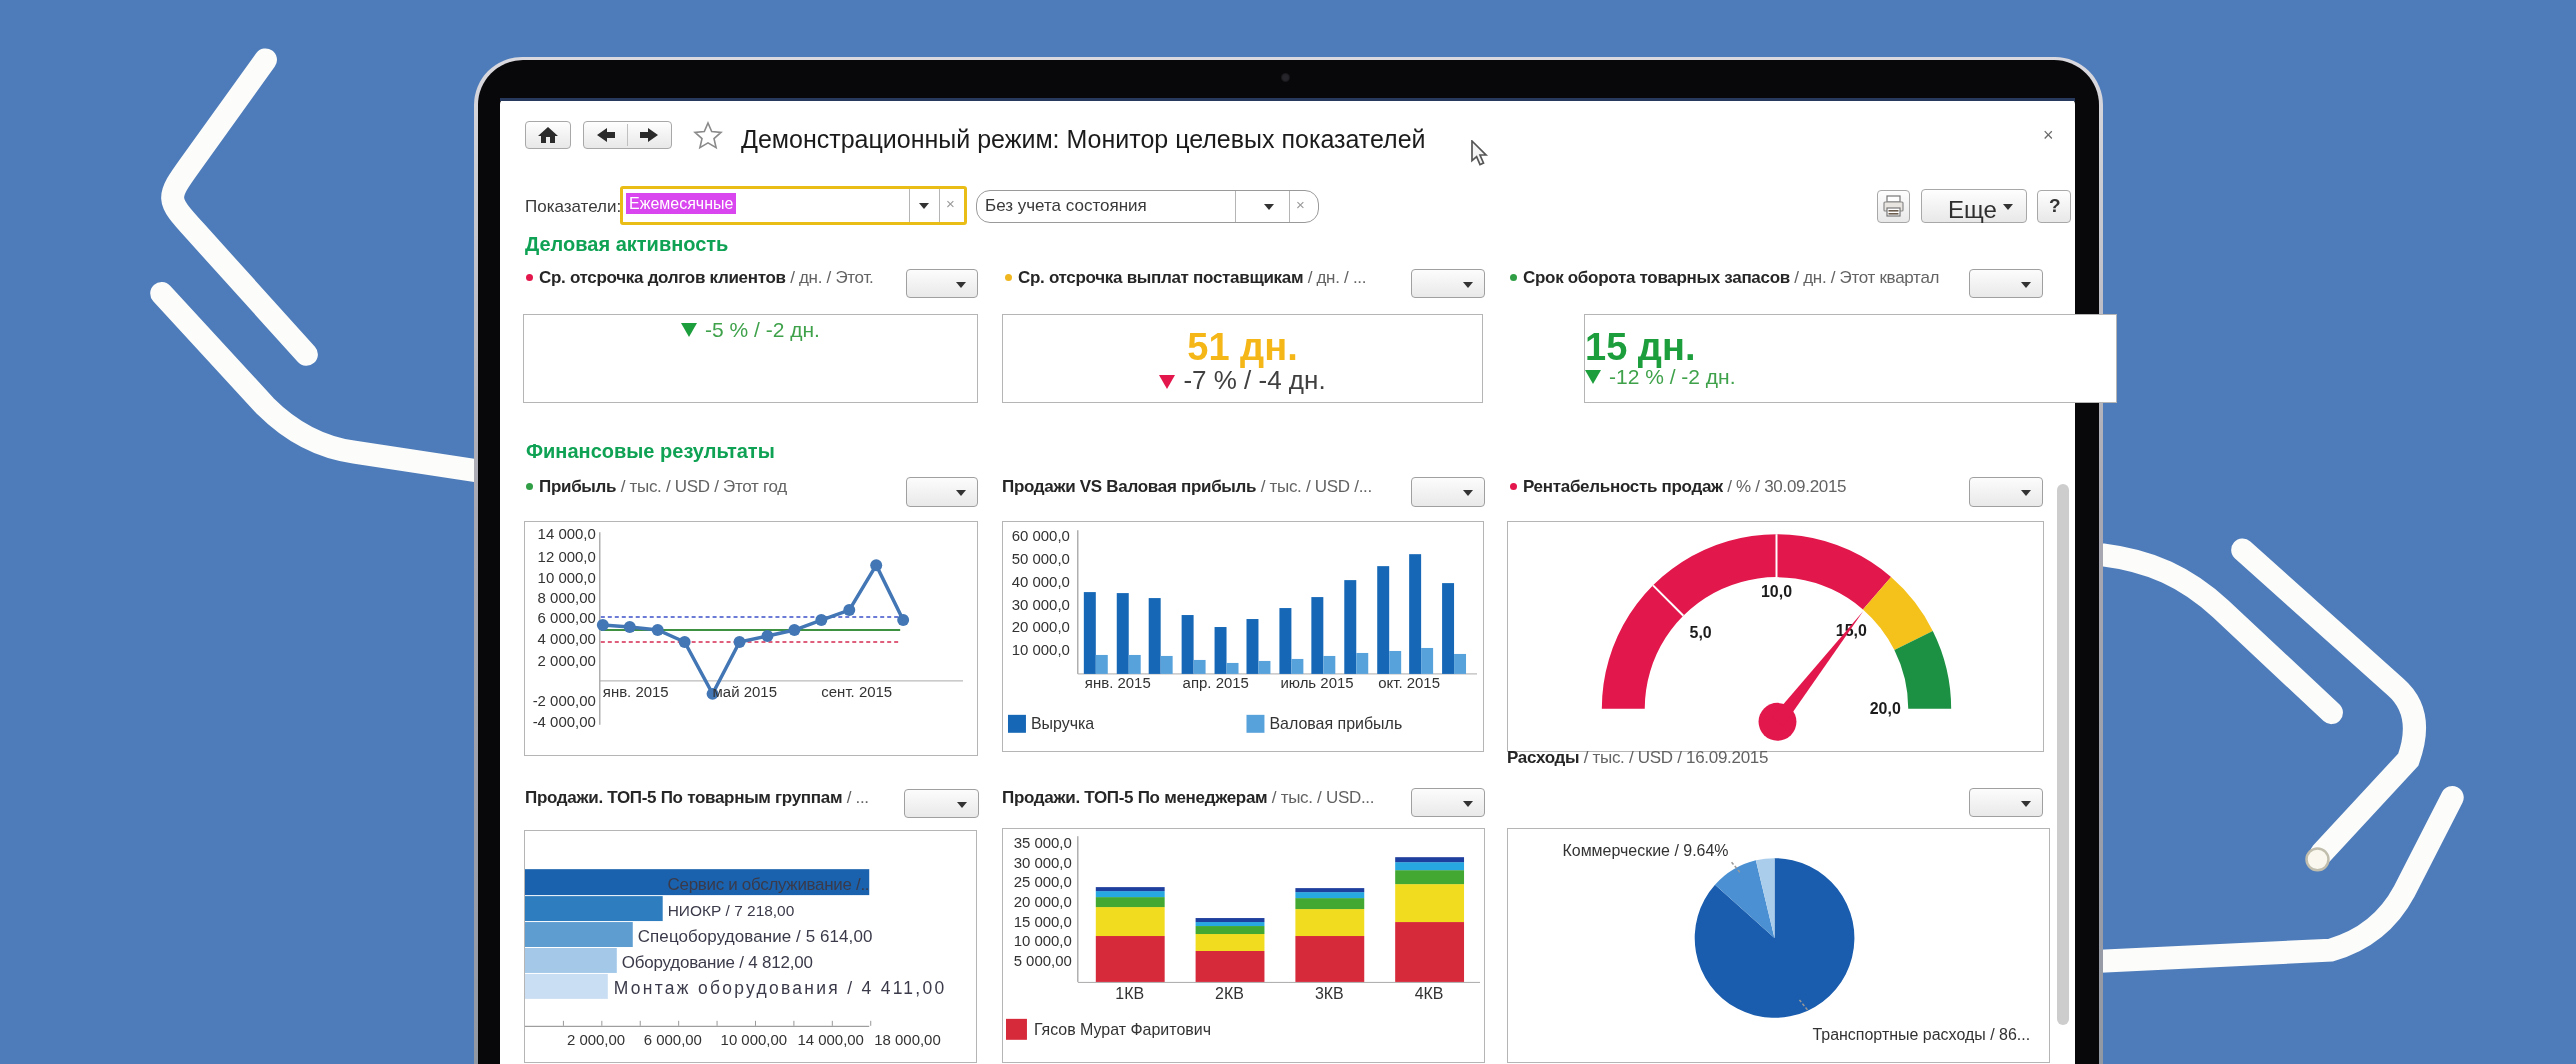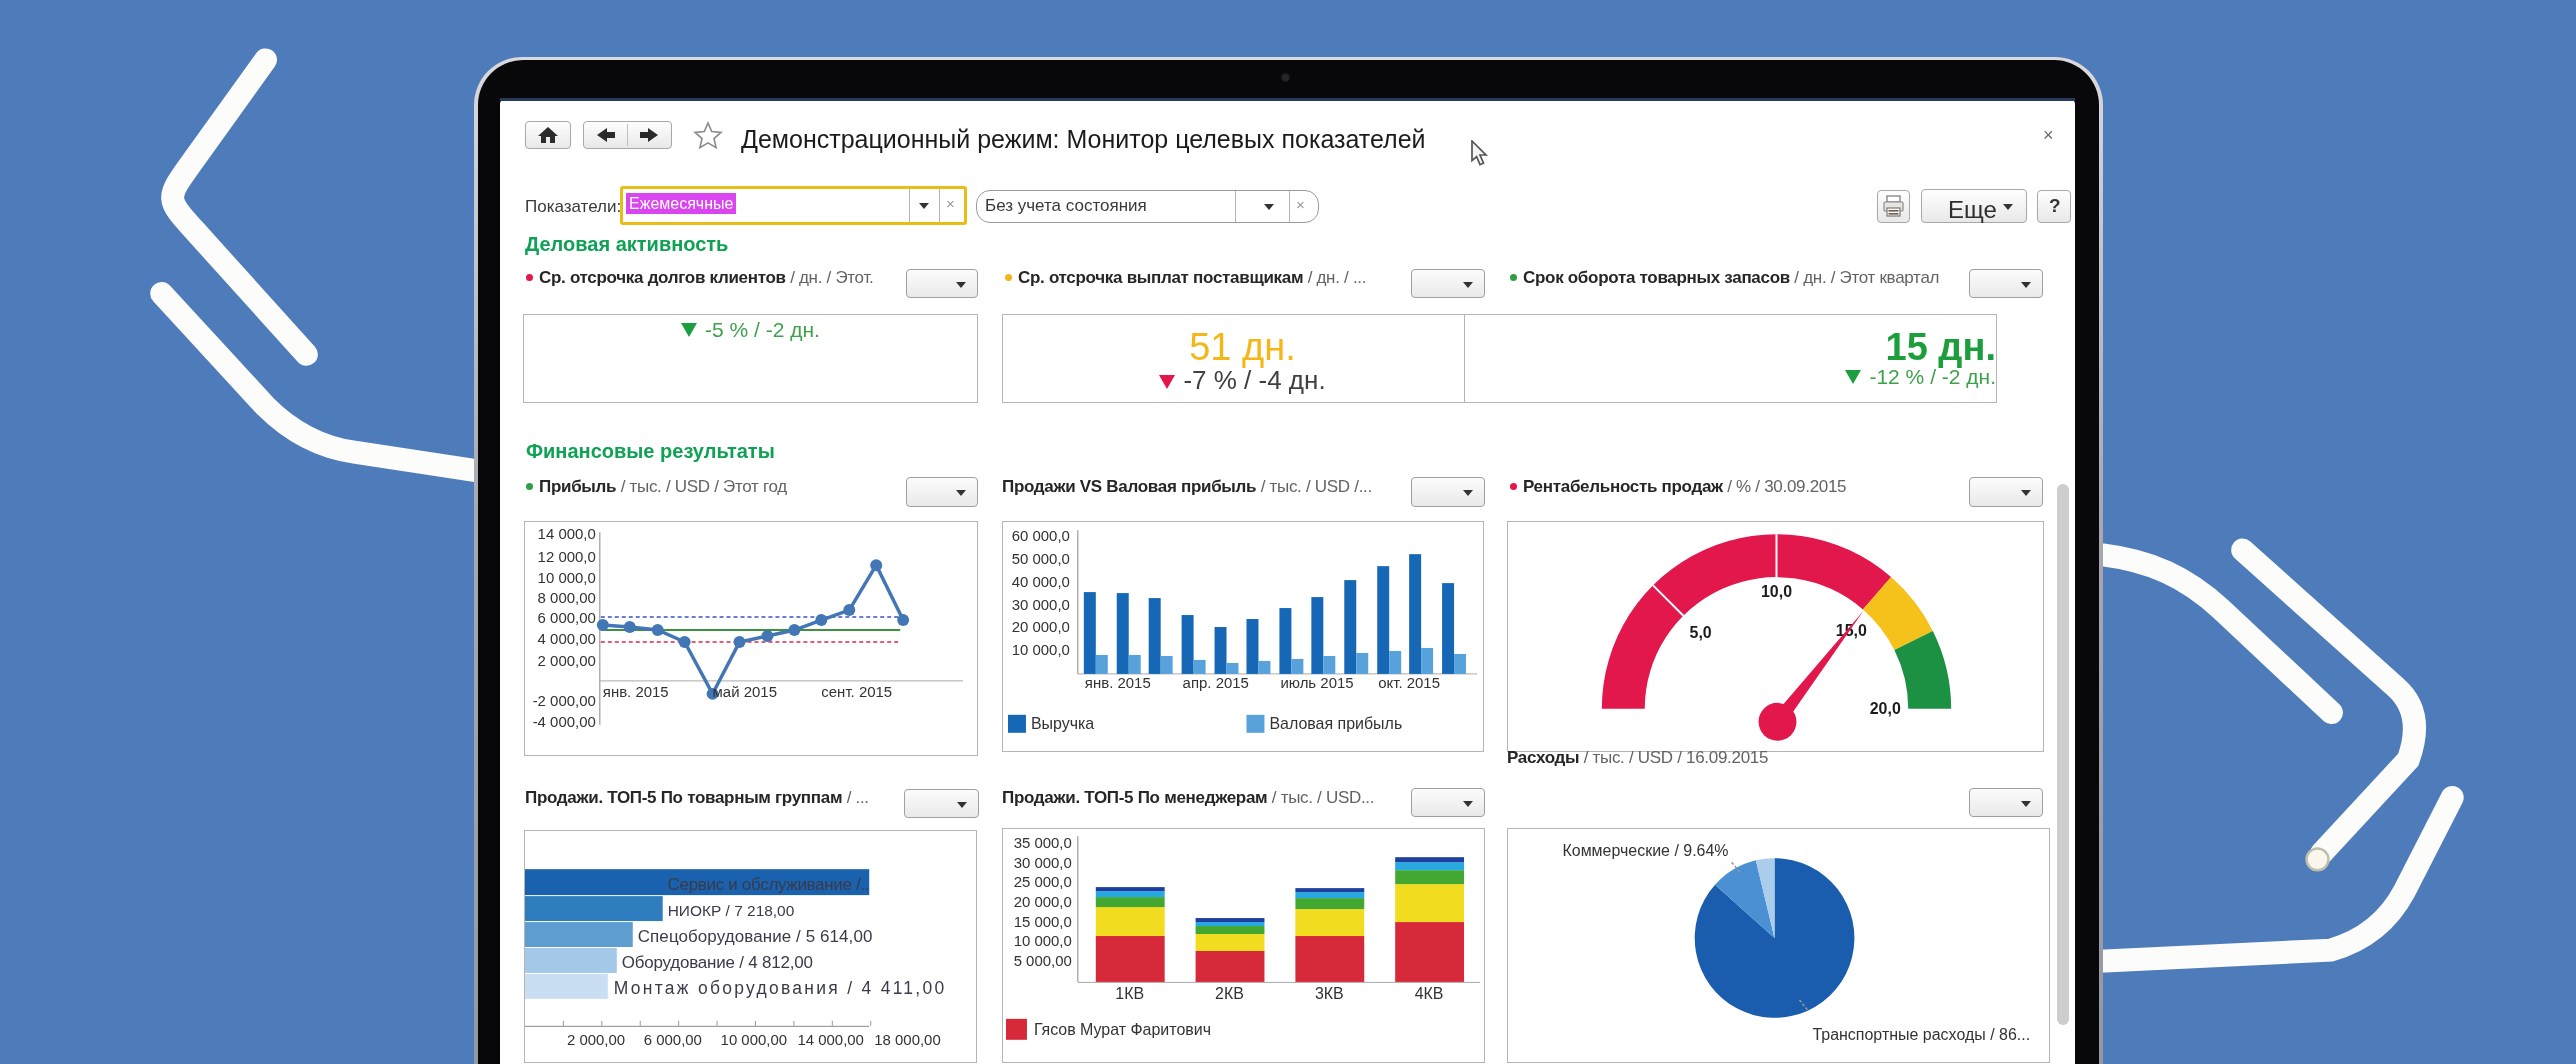--- a/index.html
+++ b/index.html
@@ -97,24 +97,24 @@
 <div class="blt" style="left:1510px;top:274px;background:#2f9e45"></div>
 <div class="hdr" style="left:1523px;top:268px"><b>Срок оборота товарных запасов</b><span class="gy"> / дн. / Этот квартал</span></div>
 <div class="ddl" style="left:1969px;top:269px;width:72px;height:27px">
     <i></i>
   </div>
 
 <div class="card" style="left:523px;top:314px;width:453px;height:87px;text-align:center">
  <div style="margin-top:4px;font-size:21px;color:#3fa24b;line-height:21px"><i style="display:inline-block;width:0;height:0;border-left:8px solid transparent;border-right:8px solid transparent;border-top:14px solid #1d9e3d;margin-right:8px"></i>-5 % / -2 дн.</div>
 </div>
 <div class="card" style="left:1002px;top:314px;width:479px;height:87px;text-align:center">
- <div style="margin-top:13px;font-size:38px;font-weight:normal;color:#f5b717;line-height:38px">51 дн.</div>
+ <div style="margin-top:13px;font-size:38px;font-weight:bold;color:#f5b717;line-height:38px">51 дн.</div>
  <div style="margin-top:4px;font-size:26px;color:#404040;line-height:21px"><i style="display:inline-block;width:0;height:0;border-left:8px solid transparent;border-right:8px solid transparent;border-top:14px solid #e3174b;margin-right:8px"></i>-7 % / -4 дн.</div>
 </div>
-<div class="card" style="left:1464px;top:314px;width:531px;height:87px;text-align:right">
+<div class="card" style="left:1584px;top:314px;width:531px;height:87px;text-align:left">
  <div style="margin-top:13px;font-size:38px;font-weight:bold;color:#1d9e3d;line-height:38px">15 дн.</div>
  <div style="margin-top:0;font-size:21px;color:#3fa24b;line-height:21px"><i style="display:inline-block;width:0;height:0;border-left:8px solid transparent;border-right:8px solid transparent;border-top:14px solid #1d9e3d;margin-right:8px"></i>-12 % / -2 дн.</div>
 </div>
 
 <div class="blt" style="left:526px;top:483px;background:#2f9e45"></div>
 <div class="hdr" style="left:539px;top:477px"><b>Прибыль</b><span class="gy"> / тыс. / USD / Этот год</span></div>
 <div class="ddl" style="left:906px;top:477px;width:70px;height:28px">
     <i></i>
   </div>
 <div class="hdr" style="left:1002px;top:477px"><b>Продажи VS Валовая прибыль</b><span class="gy"> / тыс. / USD /...</span></div>

